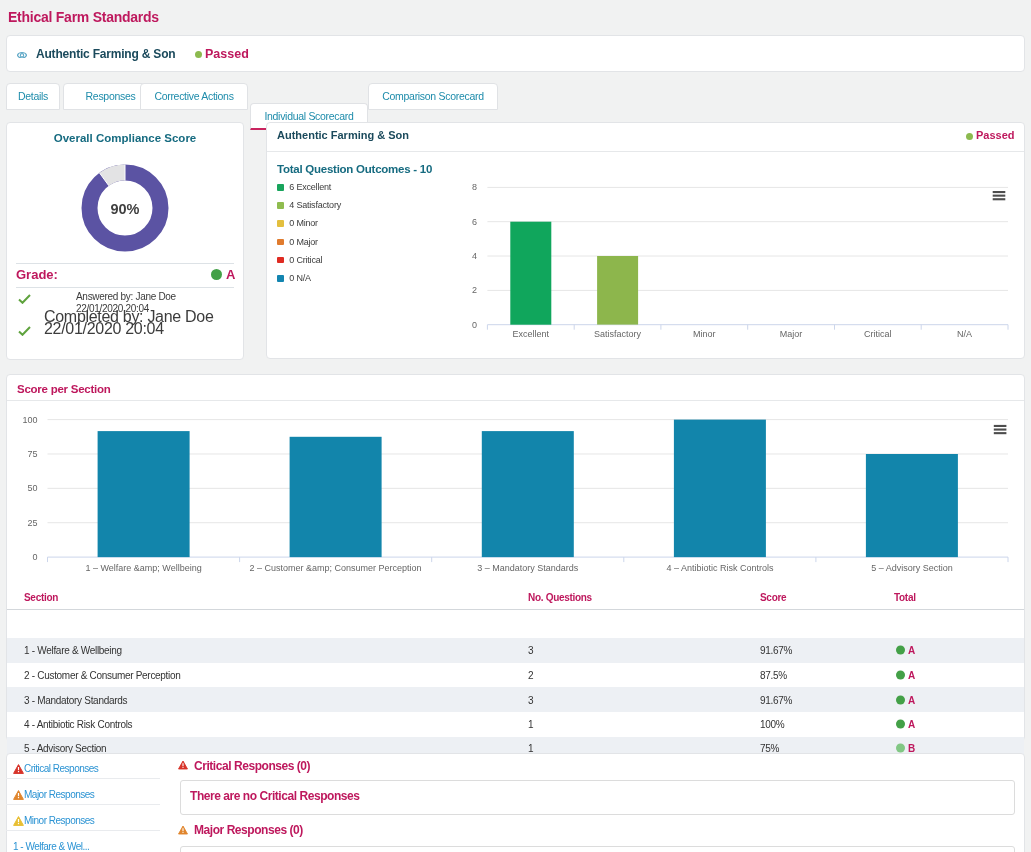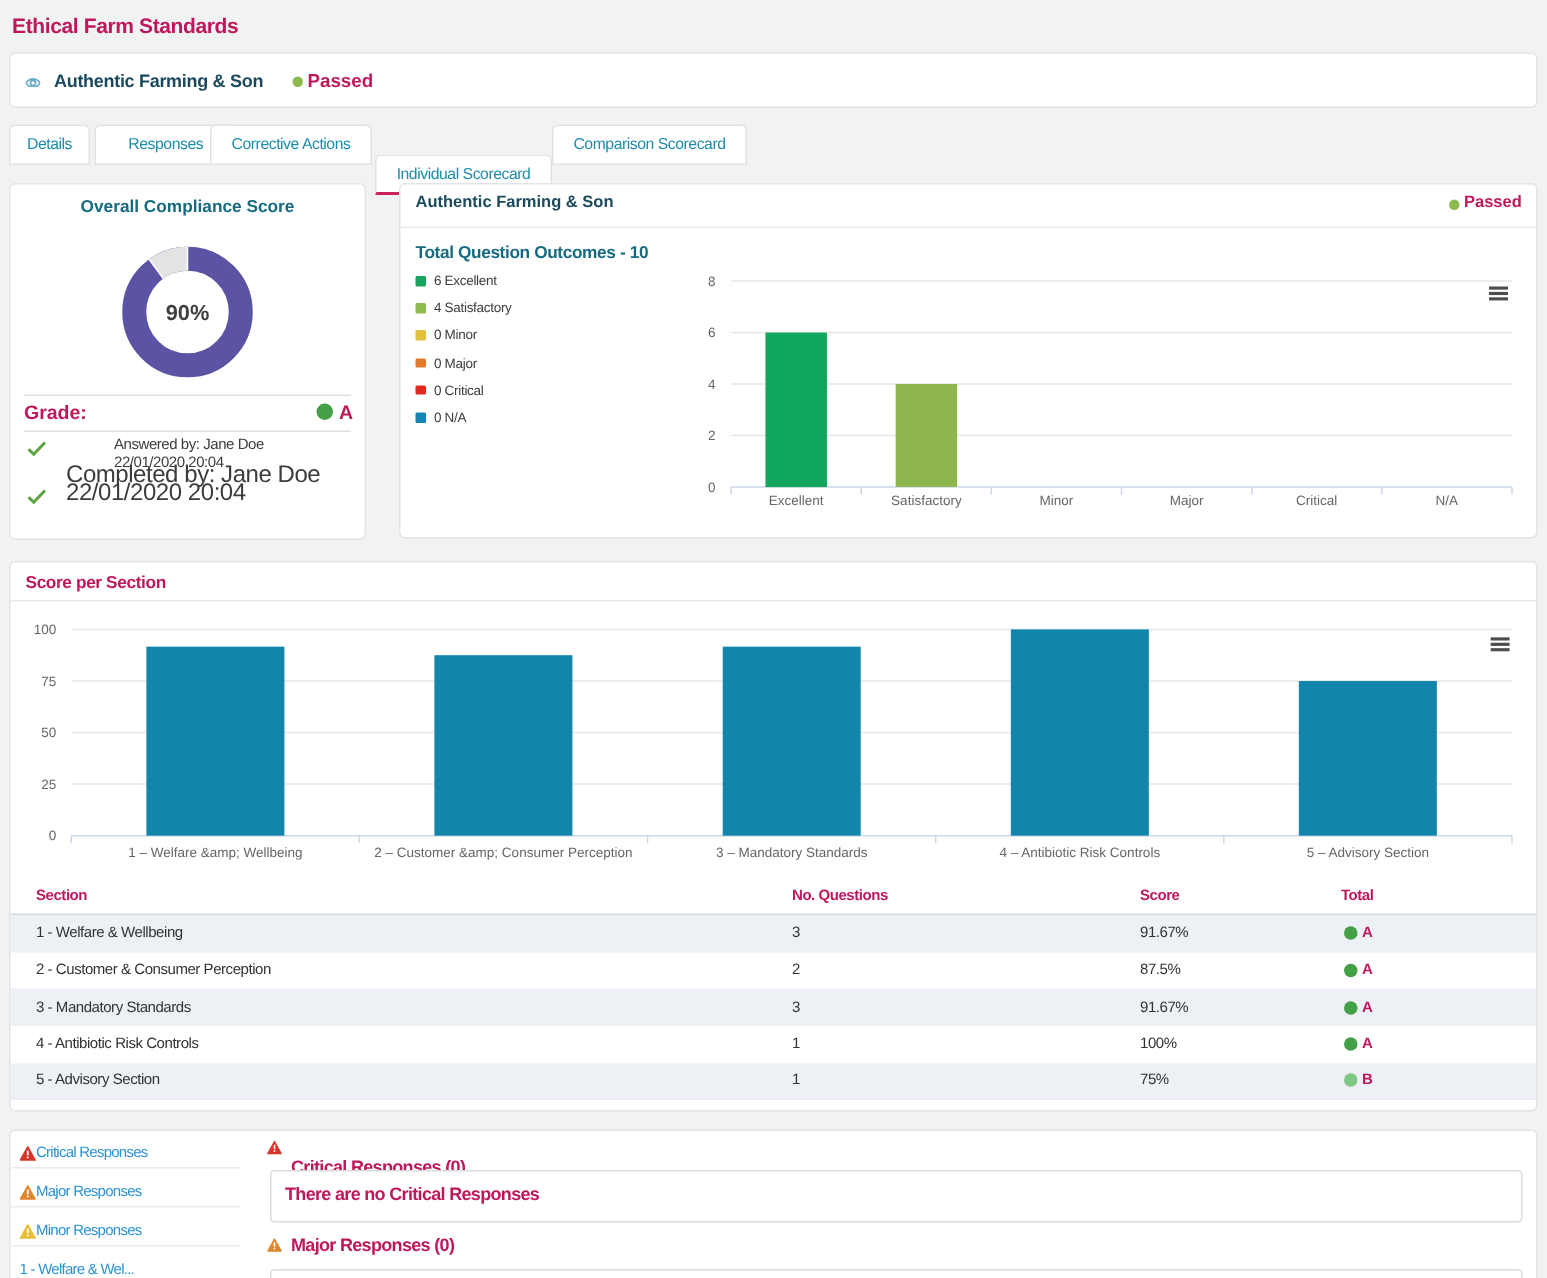--- a/index.html
+++ b/index.html
@@ -8,21 +8,21 @@
   .card{position:absolute;background:#fff;border:1px solid #e2e4e7;border-radius:4px;box-sizing:border-box;}
   .navy{color:#be185d;}
   .teal{color:#166b80;}
   .abs{position:absolute;}
   .b{font-weight:bold;}
   svg{display:block;}
   .tab{position:absolute;top:0;height:27px;background:#fff;border:1px solid #e0e2e5;border-radius:4px 4px 0 0;box-sizing:border-box;color:#1e8cab;font-size:10.5px;letter-spacing:-0.3px;text-align:center;line-height:25px;}
   .tab.active{border-bottom:2px solid #c9245f;line-height:24px;margin-top:20px;}
   .li{position:absolute;left:277px;font-size:9px;letter-spacing:-0.2px;color:#3c3c3c;height:9px;line-height:9px;}
   .li .sq{display:inline-block;width:6.5px;height:6.5px;border-radius:1px;margin-right:5.8px;vertical-align:-0.5px;}
-  .trow{position:absolute;left:7px;width:1017px;height:24.6px;box-sizing:border-box;font-size:10px;letter-spacing:-0.3px;color:#333;}
+  .trow{position:absolute;left:7px;width:1017px;height:24.6px;box-sizing:border-box;font-size:10px;letter-spacing:-0.3px;color:#333;margin-top:28px;}
   .trow.shade{background:#edf0f4;}
   .tc{position:absolute;top:50%;transform:translateY(-50%);}
   .gdot{position:absolute;width:9px;height:9px;border-radius:50%;top:50%;transform:translateY(-50%);}
   .snav{position:absolute;left:6px;width:154px;height:26px;box-sizing:border-box;border-bottom:1px solid #e9ebee;font-size:10px;letter-spacing:-0.5px;color:#2b93d3;line-height:31px;}
   .warn{position:absolute;}
 </style>
 </head>
 <body>
 <div id="page">
 
@@ -210,21 +210,21 @@
         <rect x="4.9" y="3" width="1.2" height="3.2" fill="#fff"></rect>
         <rect x="4.9" y="7" width="1.2" height="1.2" fill="#fff"></rect>
       </svg><span style="margin-left:18px;">Minor Responses</span></div>
   <div class="snav" style="top:831px;"><span style="margin-left:7px;">1 - Welfare &amp; Wel...</span></div>
 
   <svg class="warn" style="left:178px;top:760px;" width="10" height="10" viewBox="0 0 11 10">
       <path d="M5.5 0.6 L10.4 9.4 H0.6 Z" fill="#d7342a" stroke="#d7342a" stroke-width="1" stroke-linejoin="round"></path>
       <rect x="4.9" y="3" width="1.2" height="3.2" fill="#fff"></rect>
       <rect x="4.9" y="7" width="1.2" height="1.2" fill="#fff"></rect>
     </svg>
-  <div class="abs b navy" style="left:194px;top:758.5px;font-size:12px;letter-spacing:-0.45px;margin-top:12px;">Critical Responses (0)</div>
+  <div class="abs b navy" style="left:194px;top:758.5px;font-size:12px;letter-spacing:-0.45px;">Critical Responses (0)</div>
   <div class="abs" style="left:180px;top:779.5px;width:835px;height:35px;border:1px solid #dcdcdc;border-radius:3px;background:#fff;box-sizing:border-box;"></div>
   <div class="abs b navy" style="left:190px;top:789px;font-size:12px;letter-spacing:-0.45px;">There are no Critical Responses</div>
   <svg class="warn" style="left:178px;top:824.5px;" width="10" height="10" viewBox="0 0 11 10">
       <path d="M5.5 0.6 L10.4 9.4 H0.6 Z" fill="#e0862d" stroke="#e0862d" stroke-width="1" stroke-linejoin="round"></path>
       <rect x="4.9" y="3" width="1.2" height="3.2" fill="#fff"></rect>
       <rect x="4.9" y="7" width="1.2" height="1.2" fill="#fff"></rect>
     </svg>
   <div class="abs b navy" style="left:194px;top:823px;font-size:12px;letter-spacing:-0.45px;">Major Responses (0)</div>
   <div class="abs" style="left:180px;top:845.5px;width:835px;height:35px;border:1px solid #dcdcdc;border-radius:3px;background:#fff;box-sizing:border-box;"></div>
 </div>

